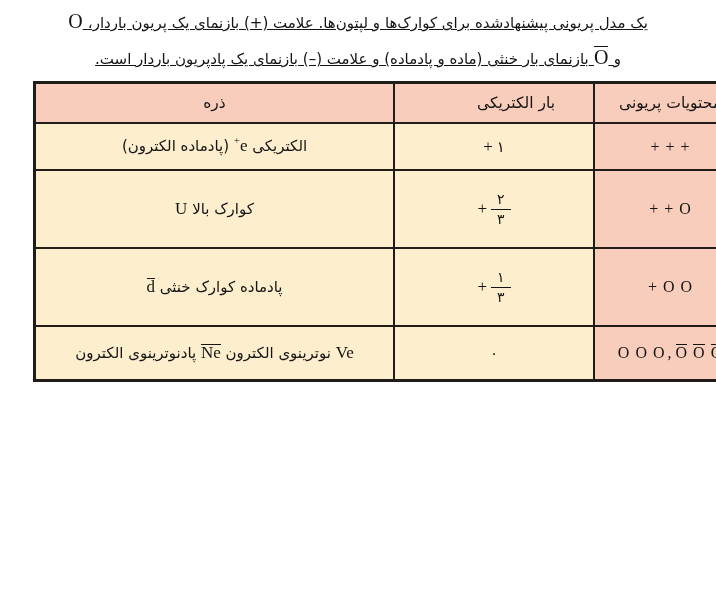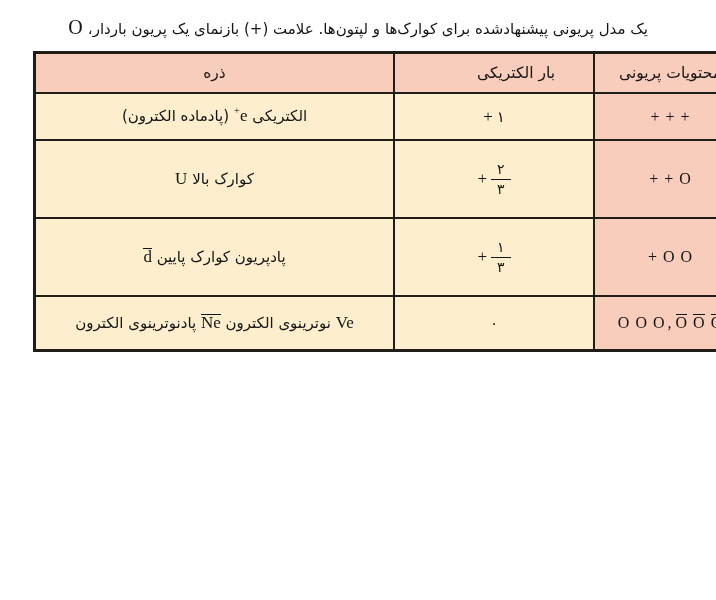--- a/index.html
+++ b/index.html
@@ -4,21 +4,21 @@
 <style>
   :root{
     --pink:#f9cdbb; --cream:#fdeecd; --border:#201c17; --ink:#141414;
   }
   html,body{margin:0;padding:0;}
   body{
     width:716px;height:600px;background:#ffffff;color:var(--ink);
     font-family:"DejaVu Sans",sans-serif;overflow:hidden;
   }
   
-  .caption{direction:rtl;text-align:center;padding-top:11px;font-size:16.5px;line-height:35px;}
+  .caption{direction:rtl;text-align:center;padding-top:5px;font-size:16.5px;line-height:35px;text-decoration:underline;}
   .caption .fa{letter-spacing:0;}
   .caption .sym{font-family:"Liberation Serif","DejaVu Serif",serif;font-size:20px;}
   
   table{
     border-collapse:collapse;table-layout:fixed;width:653px;margin:4px 0 0 33px;
     border:3px solid var(--border);
   }
   th,td{border:2px solid var(--border);text-align:center;vertical-align:middle;padding:2px 4px;}
   thead th{background:var(--pink);font-weight:normal;font-size:15.5px;height:34px;}
   td.particle,td.charge{background:var(--cream);}
@@ -53,20 +53,21 @@
     font-family:"Liberation Serif","DejaVu Serif",serif;font-size:16px;
     display:inline-block;position:relative;line-height:1.25;margin:0 3px;
   }
   .preon.comma{margin:0 1px 0 0;}
 </style>
 </head>
 <body>
 
 <div class="caption">
   <div class="caption-line"><span class="fa" dir="rtl">یک مدل پریونی پیشنهادشده برای کوارک‌ها و لپتون‌ها. علامت (+) بازنمای یک پریون باردار،</span> <span class="sym" dir="ltr">O</span></div>
+  <div class="caption-line"><span class="fa" dir="rtl">و</span> <span class="sym bar" dir="ltr">O</span> <span class="fa" dir="rtl">بازنمای بار خنثی (ماده و پادماده) و علامت (–) بازنمای یک پادپریون باردار است.</span></div>
 </div>
 
 <table>
   <thead>
     <tr>
       <th class="col-particle">ذره</th>
       <th class="col-charge">بار الکتریکی</th>
       <th class="col-preons">محتویات پریونی</th>
     </tr>
   </thead>
@@ -92,21 +93,21 @@
               <span class="num">۲</span>
               <span class="den">۳</span>
             </span>
           </div>
         </td>
         <td class="cell preons">
           <div class="preon-wrap" dir="ltr"><span class="preon">+</span><span class="preon">+</span><span class="preon">O</span></div>
         </td>
       </tr>
       <tr>
-        <td class="cell particle" dir="rtl"><span class="fa" dir="rtl">پادپریون کوارک پایین</span> <span class="sym bar" dir="ltr">d</span></td>
+        <td class="cell particle" dir="rtl"><span class="fa" dir="rtl">پادماده کوارک خنثی</span> <span class="sym bar" dir="ltr">d</span></td>
         <td class="cell charge">
           <div class="charge-wrap" dir="ltr">
             <span class="sign">+</span>
             <span class="frac">
               <span class="num">۱</span>
               <span class="den">۳</span>
             </span>
           </div>
         </td>
         <td class="cell preons">

